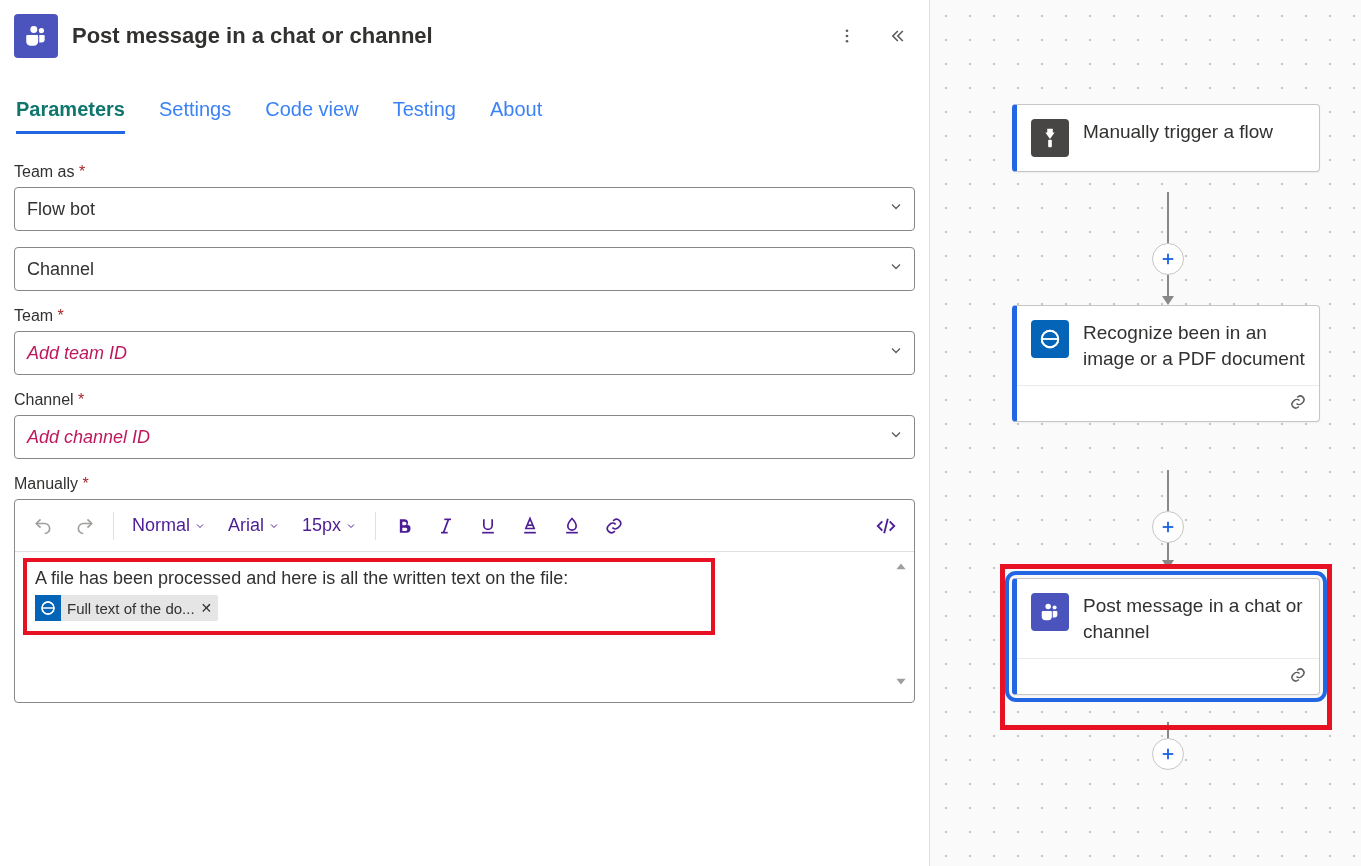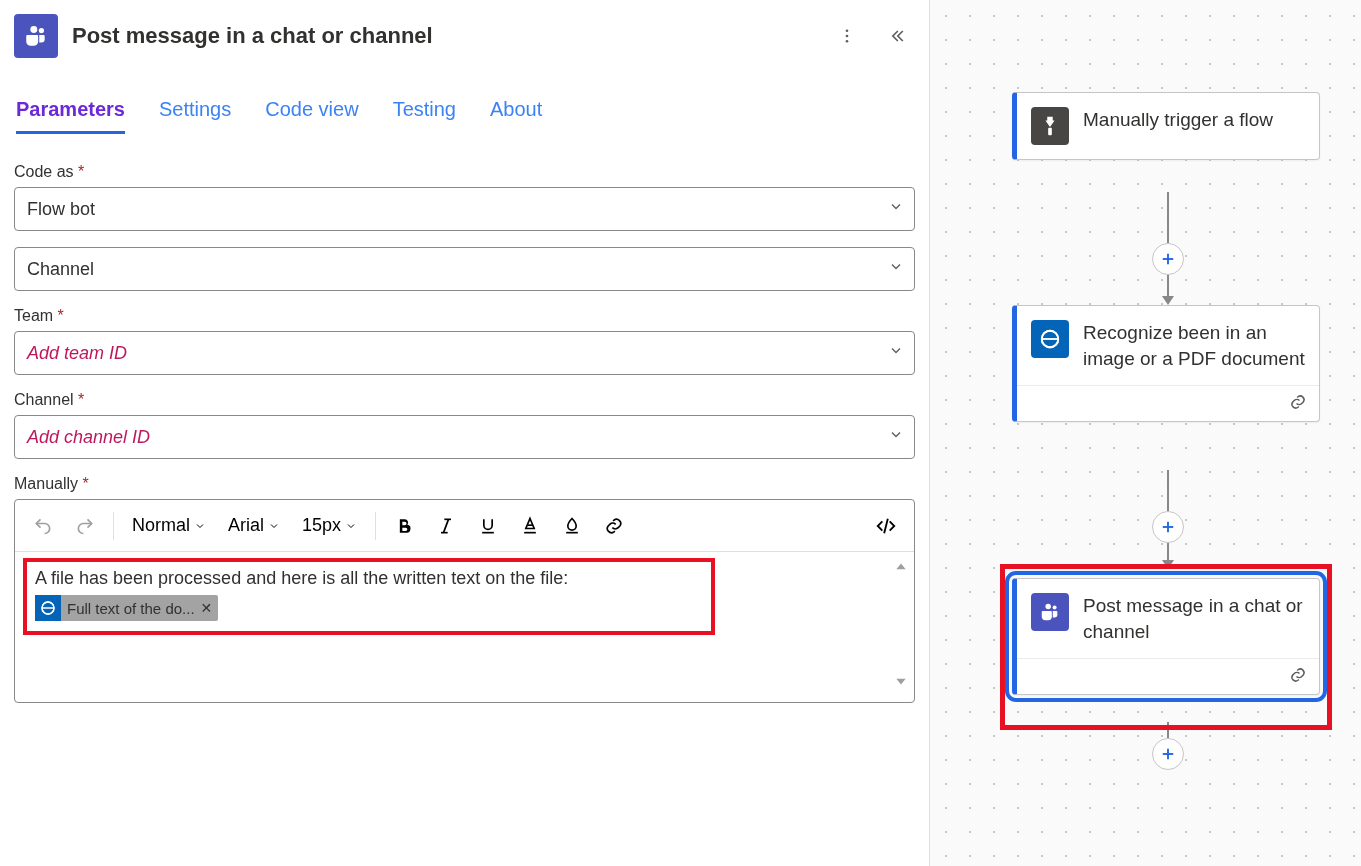--- a/index.html
+++ b/index.html
@@ -53,21 +53,21 @@
       border-bottom: 1px solid transparent;
     }
     .tab {
       font-size: 20px;
       color: #3b82f6;
       padding: 6px 0 10px 0;
       cursor: pointer;
       border-bottom: 3px solid transparent;
     }
     .tab.active {
-      color: #6d28d9;
+      color: #0f766e;
       font-weight: 600;
       border-bottom-color: #2266e3;
     }
 
     .form-body { margin-top: 28px; }
     .field { margin-bottom: 16px; }
     .field-label { font-size: 16px; color: #323130; margin-bottom: 6px; display: block; }
     .req { color: #a4262c; }
     .select {
       width: 100%;
@@ -98,21 +98,21 @@
       align-items: center;
       gap: 6px;
       padding: 6px 10px;
       border-bottom: 1px solid #e1dfdd;
       height: 52px;
     }
     .toolbar .tool-btn {
       background: none; border: none; cursor: pointer;
       height: 36px; min-width: 36px;
       display: flex; align-items: center; justify-content: center;
-      color: #000000;
+      color: #4c1d95;
       border-radius: 4px;
       padding: 0 4px;
     }
     .toolbar .dd { font-size: 18px; gap: 4px; padding: 0 8px; }
     .toolbar .sep {
       width: 1px; height: 28px; background: #e1dfdd; margin: 0 4px;
     }
     .toolbar .spacer { flex: 1; }
     .editor-content {
       position: relative;
@@ -123,21 +123,21 @@
     .highlight-box {
       border: 4px solid #e81123;
       padding: 6px 8px 10px 8px;
       margin-top: -4px;
       margin-left: -6px;
       width: 692px;
     }
     .token {
       display: inline-flex;
       align-items: center;
-      background: #a3a3a3;
+      background: #e5e5e5;
       height: 26px;
       font-size: 15px;
       padding-right: 6px;
       margin-top: 6px;
       border-radius: 2px;
     }
     .token .ticon {
       width: 26px; height: 26px;
       background: #0364b8;
       color: #fff;
@@ -263,21 +263,21 @@
     <div class="tab active">Parameters</div>
     <div class="tab">Settings</div>
     <div class="tab">Code view</div>
     <div class="tab">Testing</div>
     <div class="tab">About</div>
   </div>
 
   <div class="form-body">
 
     <div class="field">
-      <label class="field-label"><span>Code as</span> <span class="req">*</span></label>
+      <label class="field-label"><span>Team as</span> <span class="req">*</span></label>
       <div class="select">
         <span>Flow bot</span>
         <span class="chevron"><svg width="16" height="16" viewBox="0 0 24 24" fill="none" stroke="currentColor" stroke-width="2">
               <path d="M6 9l6 6 6-6"></path>
             </svg></span>
       </div>
     </div>
 
     <div class="field">
       <div class="select">
@@ -425,21 +425,21 @@
   <div class="connector" style="top:192px;height:52px"></div>
   <div class="arrowhead" style="top:296px"></div>
   <div class="connector" style="top:270px;height:30px"></div>
 
   <div class="connector" style="top:470px;height:42px"></div>
   <div class="arrowhead" style="top:560px"></div>
   <div class="connector" style="top:536px;height:28px"></div>
 
   <div class="connector" style="top:722px;height:18px"></div>
 
-  <div class="node" style="top:92px">
+  <div class="node" style="top:104px">
     <div class="node-body">
       <div class="node-icon ni-trigger">
         <svg width="22" height="22" viewBox="0 0 24 24" fill="currentColor">
             <path d="M9 2h6v4h2l-5 7-5-7h2z"></path>
             <rect x="10" y="14" width="4" height="8" rx="1"></rect>
           </svg>
       </div>
       <div class="node-title">Manually trigger a flow</div>
     </div>
   </div>

